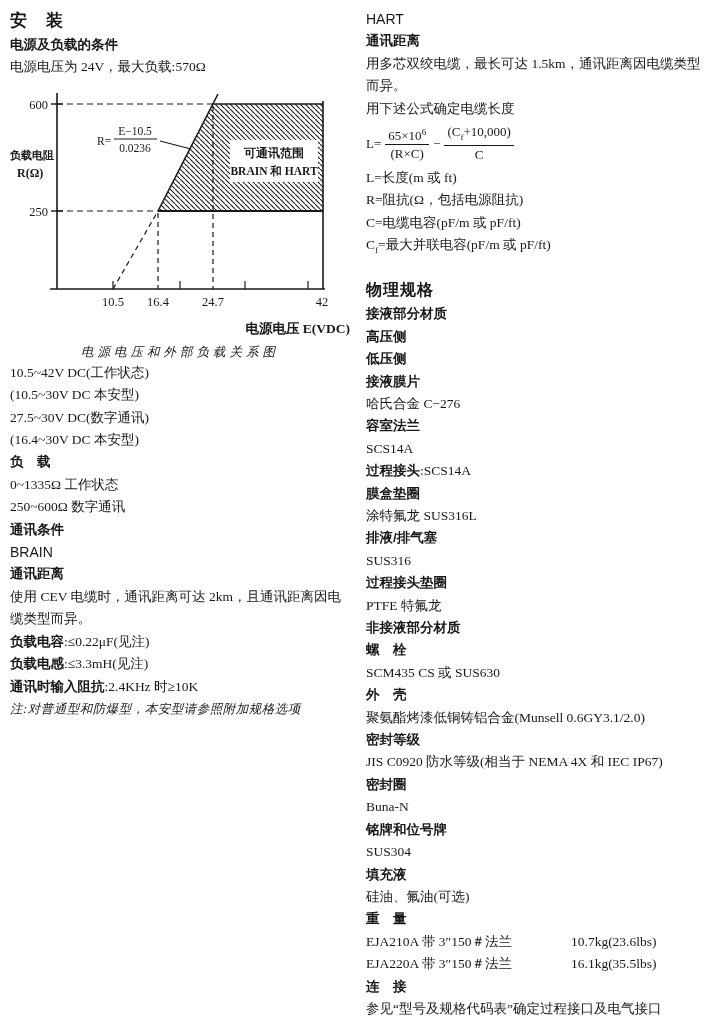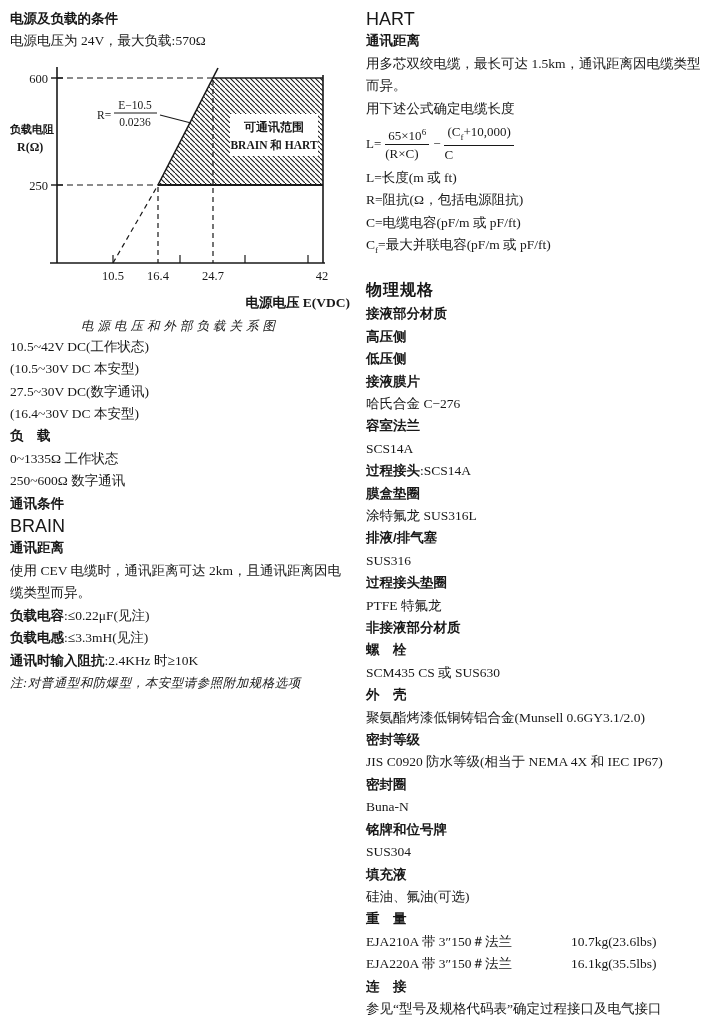--- a/index.html
+++ b/index.html
@@ -7,44 +7,45 @@
        font-family:"Liberation Serif","DejaVu Serif",serif;color:#181818;}
   .page{position:absolute;left:0;top:0;width:709px;height:1022px;background:#fff;}
   .col{position:absolute;}
   .col-left{left:10px;top:8px;width:340px;}
   .col-right{left:366px;top:8px;width:340px;}
   .h1{font-family:"Liberation Sans","DejaVu Sans",sans-serif;font-weight:bold;
       font-size:17px;line-height:26px;letter-spacing:1px;}
   .h2{font-family:"Liberation Sans","DejaVu Sans",sans-serif;font-weight:bold;
       font-size:13.5px;line-height:22.4px;}
   .line{font-size:13.5px;line-height:22.4px;}
-  .sans{font-family:"Liberation Sans","DejaVu Sans",sans-serif;font-size:18px;line-height:22.4px;}
+  .sans{font-family:"Liberation Sans","DejaVu Sans",sans-serif;font-size:14px;line-height:22.4px;}
   .b{font-family:"Liberation Sans","DejaVu Sans",sans-serif;font-weight:bold;}
   .note{font-size:12.5px;line-height:22.4px;font-style:italic;letter-spacing:0.5px;}
   .chart-wrap{margin-top:10px;}
   .axis-label{text-align:right;font-weight:bold;font-size:13.5px;line-height:20px;margin-top:4px;}
   .caption{text-align:center;font-style:italic;font-size:12.5px;letter-spacing:4px;line-height:20px;margin-top:3px;}
   .sect-gap{margin-top:14px;}
   .formula{display:flex;align-items:center;font-size:13px;line-height:15px;margin:5px 0 6px 0;height:36px;}
-  .frac{display:inline-flex;flex-direction:column;text-align:left;margin:0 4px;}
+  .frac{display:inline-flex;flex-direction:column;text-align:center;margin:0 4px;}
   .frac .num{border-bottom:1px solid #181818;padding:0 3px 1px 3px;}
   .frac .den{padding-top:1px;}
   sup{font-size:9px;} sub{font-size:9px;}
   .phys-gap{margin-top:16px;}
   .h1-right{font-size:16px;line-height:26px;}
   .wrow{display:flex;font-size:13.5px;line-height:22.4px;}
   .wrow .wmodel{width:205px;}
   svg text{font-family:"Liberation Serif","DejaVu Serif",serif;fill:#181818;}
 </style>
 </head>
 <body>
 
 <div class="page">
 
   <div class="col col-left">
+    <div class="h1">安　装</div>
     <div class="h2">电源及负载的条件</div>
     <div class="line">电源电压为 24V，最大负载:570Ω</div>
 
     <div class="chart-wrap">
       <svg width="338" height="222" viewBox="0 0 338 222">
         <defs>
           <pattern id="hatch" patternUnits="userSpaceOnUse" width="5" height="5">
             <path d="M-1,-1 L6,6" stroke="#181818" stroke-width="1.1"></path>
           </pattern>
         </defs>

